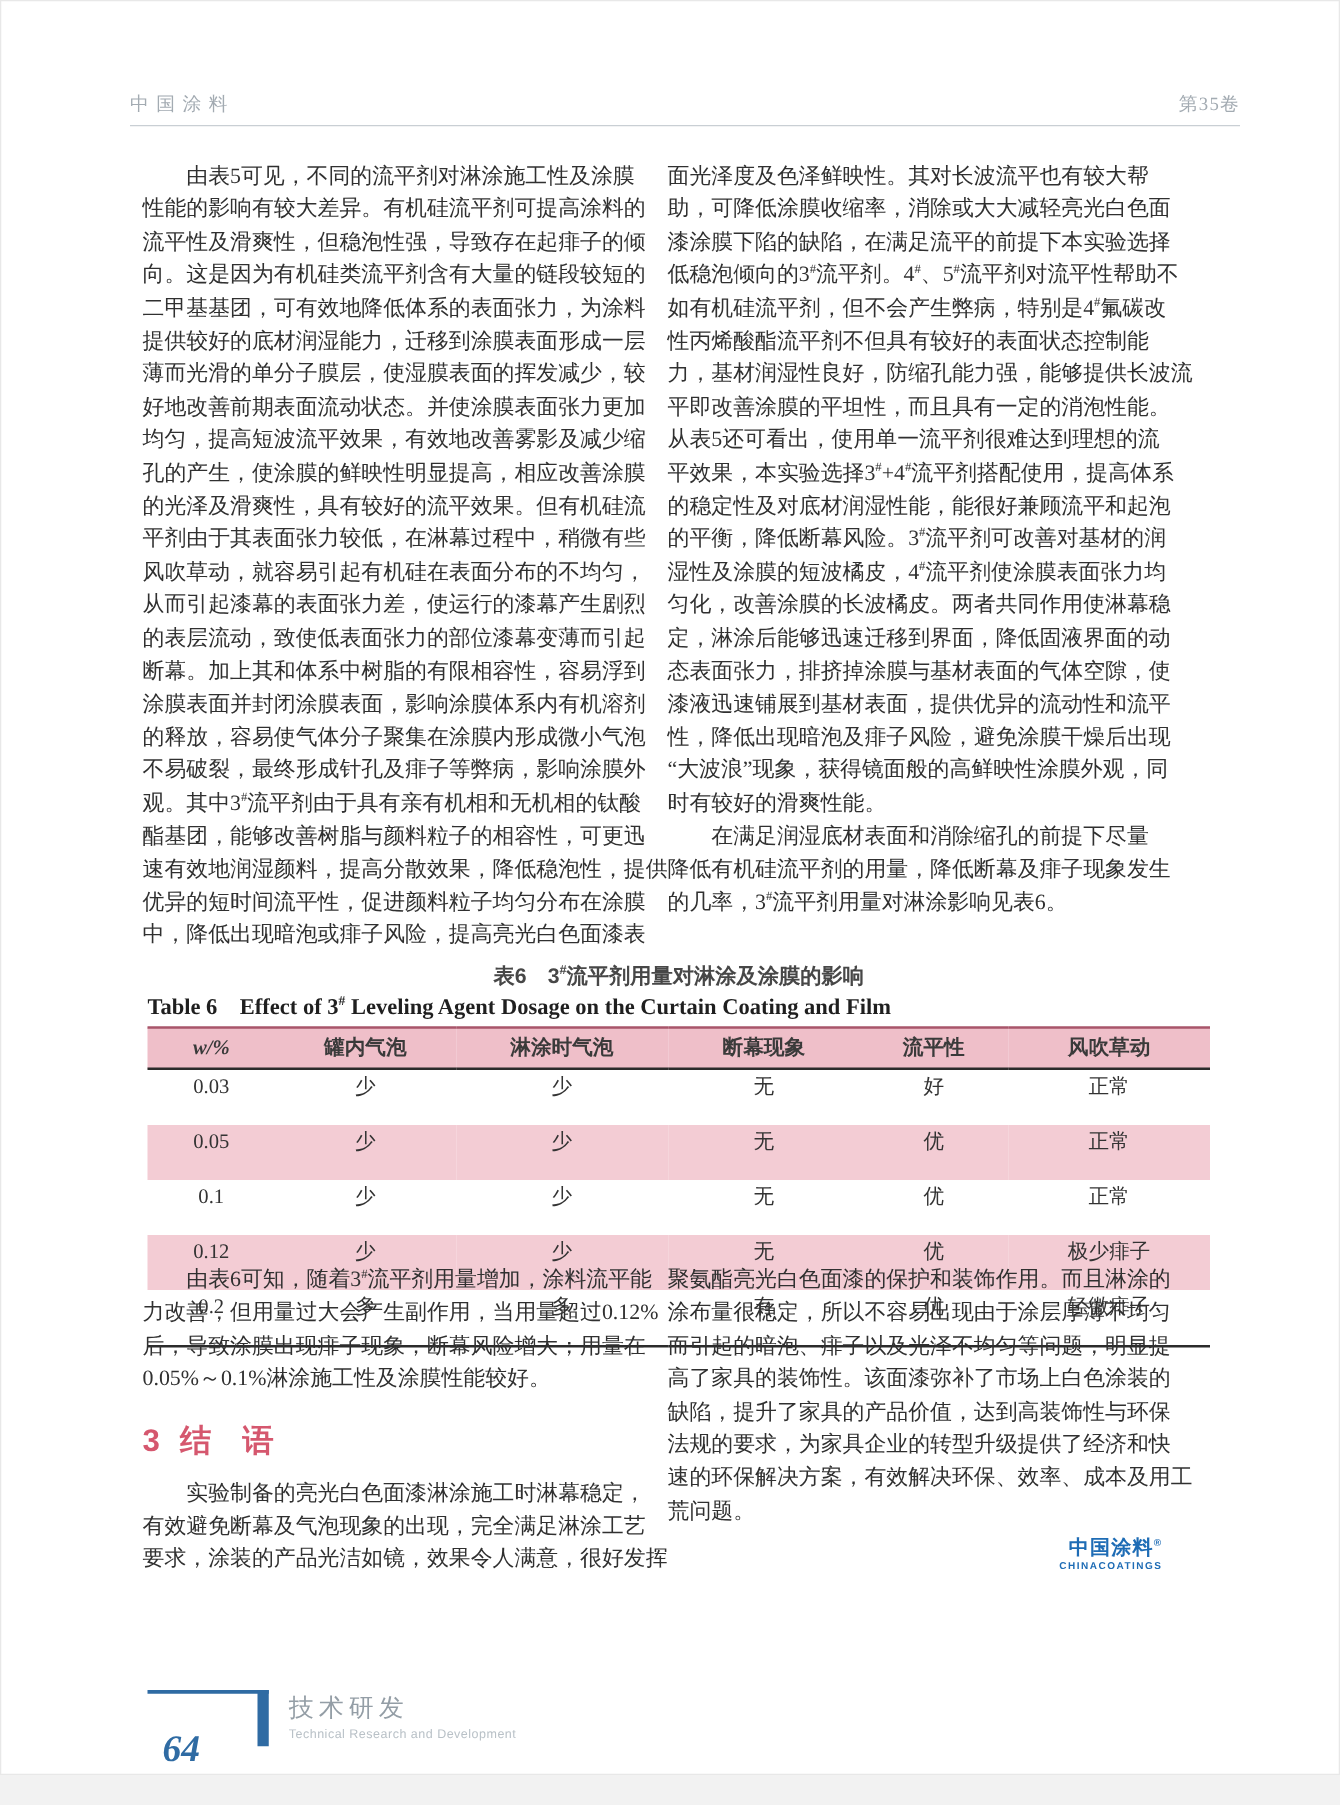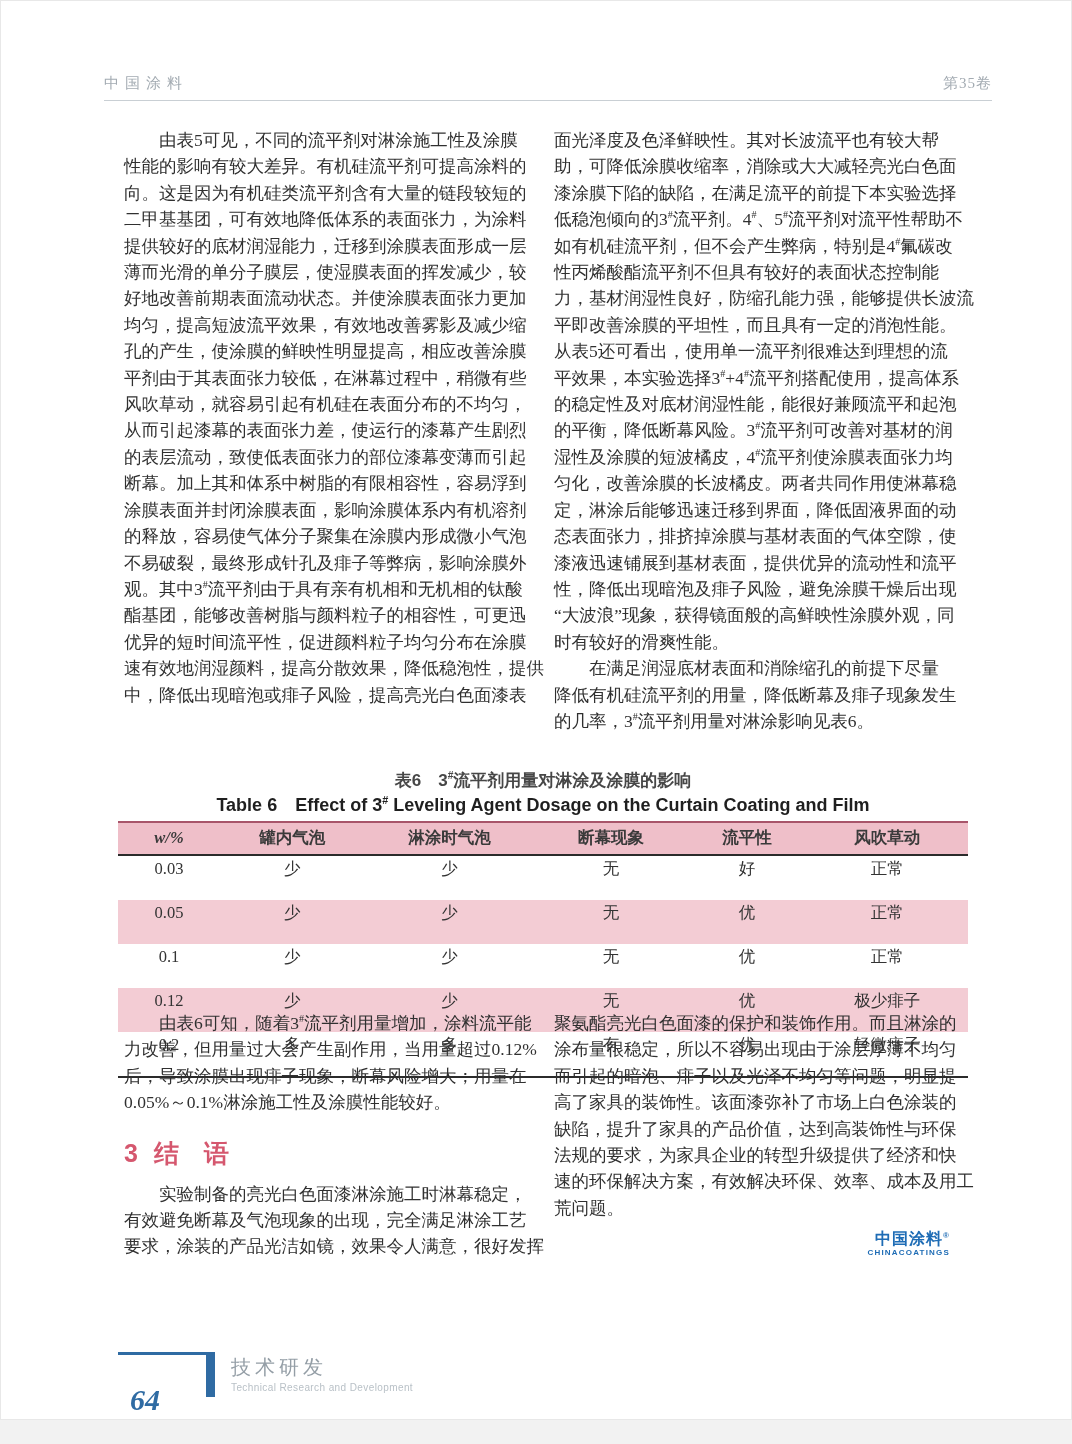--- a/index.html
+++ b/index.html
@@ -14,38 +14,38 @@
   
   .running-header{
     position:absolute;top:74px;left:104px;right:80px;
     display:flex;justify-content:space-between;align-items:flex-end;
     border-bottom:1.5px solid #c9cfd4;padding-bottom:7px;
     color:var(--muted-gray,#a3abb2);font-size:15px;
   }
   .journal-name{letter-spacing:6px;}
   .volume-label{letter-spacing:1px;}
   
-  .two-col{position:absolute;left:124px;width:850px;display:flex;gap:10px;}
+  .two-col{position:absolute;left:114px;width:850px;display:flex;}
   .body-top{top:127px;}
   .body-bottom{top:1010px;}
   .col{width:420px;}
   .tline{
     font-size:17.5px;line-height:26.4px;white-space:nowrap;
     color:var(--text,#303030);
   }
   .tline sup{font-size:0.58em;line-height:0;vertical-align:super;}
   
   .table-section{position:absolute;top:770px;left:118px;width:850px;}
   .cap-zh{
     text-align:center;font-family:"Liberation Sans","DejaVu Sans",sans-serif;
     font-weight:bold;font-size:17px;color:#474747;line-height:22px;
   }
   .cap-zh sup,.cap-en sup{font-size:0.6em;line-height:0;vertical-align:super;}
   .cap-en{
-    text-align:center;font-family:Liberation Sans, sans-serif;
+    text-align:left;font-family:Liberation Serif, serif;
     font-weight:bold;font-size:18px;color:#1f1f1f;line-height:25px;margin-top:1px;
   }
   table.dosage{
     width:100%;border-collapse:collapse;table-layout:fixed;margin-top:3px;
     border-top:2.5px solid var(--table-top-border,#a8556a);
     border-bottom:2px solid var(--dark-border,#2b2b2b);
   }
   table.dosage thead tr{background:var(--table-pink,#efbfc9);}
   table.dosage th{
     font-family:"Liberation Sans","DejaVu Sans",sans-serif;
@@ -109,39 +109,41 @@
 
   <div class="running-header">
     <span class="journal-name">中国涂料</span>
     <span class="volume-label">第35卷</span>
   </div>
 
   <div class="two-col body-top">
     <div class="col">
         <div class="tline">　　由表5可见，不同的流平剂对淋涂施工性及涂膜</div>
         <div class="tline">性能的影响有较大差异。有机硅流平剂可提高涂料的</div>
+        <div class="tline">流平性及滑爽性，但稳泡性强，导致存在起痱子的倾</div>
         <div class="tline">向。这是因为有机硅类流平剂含有大量的链段较短的</div>
         <div class="tline">二甲基基团，可有效地降低体系的表面张力，为涂料</div>
         <div class="tline">提供较好的底材润湿能力，迁移到涂膜表面形成一层</div>
         <div class="tline">薄而光滑的单分子膜层，使湿膜表面的挥发减少，较</div>
         <div class="tline">好地改善前期表面流动状态。并使涂膜表面张力更加</div>
         <div class="tline">均匀，提高短波流平效果，有效地改善雾影及减少缩</div>
         <div class="tline">孔的产生，使涂膜的鲜映性明显提高，相应改善涂膜</div>
+        <div class="tline">的光泽及滑爽性，具有较好的流平效果。但有机硅流</div>
         <div class="tline">平剂由于其表面张力较低，在淋幕过程中，稍微有些</div>
         <div class="tline">风吹草动，就容易引起有机硅在表面分布的不均匀，</div>
         <div class="tline">从而引起漆幕的表面张力差，使运行的漆幕产生剧烈</div>
         <div class="tline">的表层流动，致使低表面张力的部位漆幕变薄而引起</div>
         <div class="tline">断幕。加上其和体系中树脂的有限相容性，容易浮到</div>
         <div class="tline">涂膜表面并封闭涂膜表面，影响涂膜体系内有机溶剂</div>
         <div class="tline">的释放，容易使气体分子聚集在涂膜内形成微小气泡</div>
         <div class="tline">不易破裂，最终形成针孔及痱子等弊病，影响涂膜外</div>
         <div class="tline">观。其中3<sup>#</sup>流平剂由于具有亲有机相和无机相的钛酸</div>
         <div class="tline">酯基团，能够改善树脂与颜料粒子的相容性，可更迅</div>
+        <div class="tline">速有效地润湿颜料，提高分散效果，降低稳泡性，提供</div>
         <div class="tline">优异的短时间流平性，促进颜料粒子均匀分布在涂膜</div>
-        <div class="tline">速有效地润湿颜料，提高分散效果，降低稳泡性，提供</div>
         <div class="tline">中，降低出现暗泡或痱子风险，提高亮光白色面漆表</div>
       </div>
     <div class="col">
         <div class="tline">面光泽度及色泽鲜映性。其对长波流平也有较大帮</div>
         <div class="tline">助，可降低涂膜收缩率，消除或大大减轻亮光白色面</div>
         <div class="tline">漆涂膜下陷的缺陷，在满足流平的前提下本实验选择</div>
         <div class="tline">低稳泡倾向的3<sup>#</sup>流平剂。4<sup>#</sup>、5<sup>#</sup>流平剂对流平性帮助不</div>
         <div class="tline">如有机硅流平剂，但不会产生弊病，特别是4<sup>#</sup>氟碳改</div>
         <div class="tline">性丙烯酸酯流平剂不但具有较好的表面状态控制能</div>
         <div class="tline">力，基材润湿性良好，防缩孔能力强，能够提供长波流</div>

